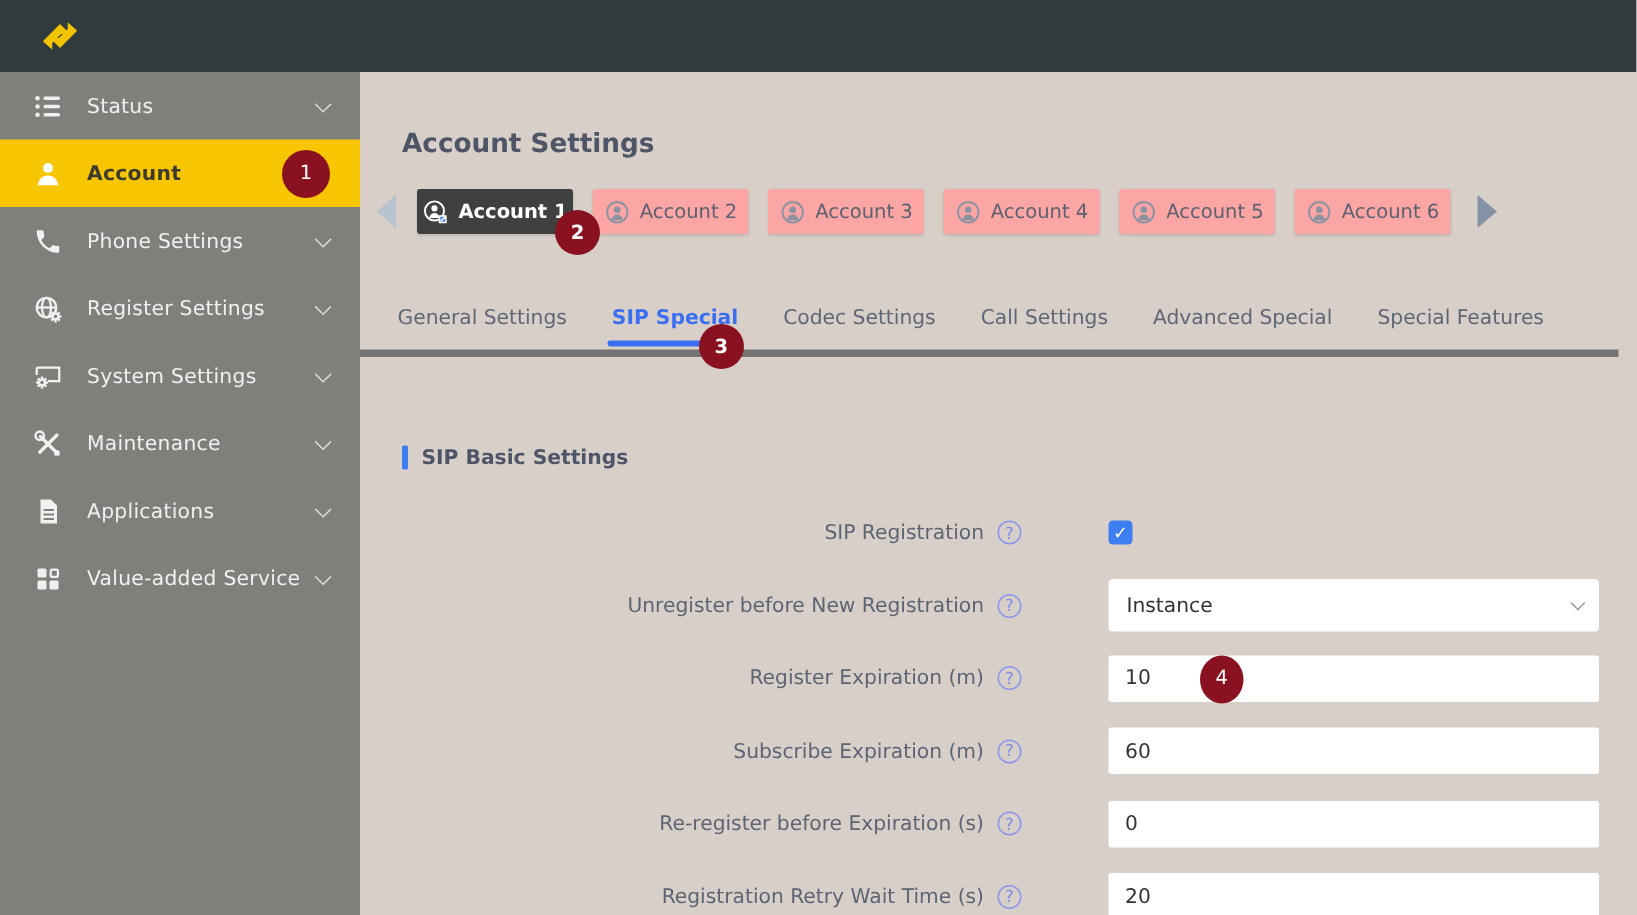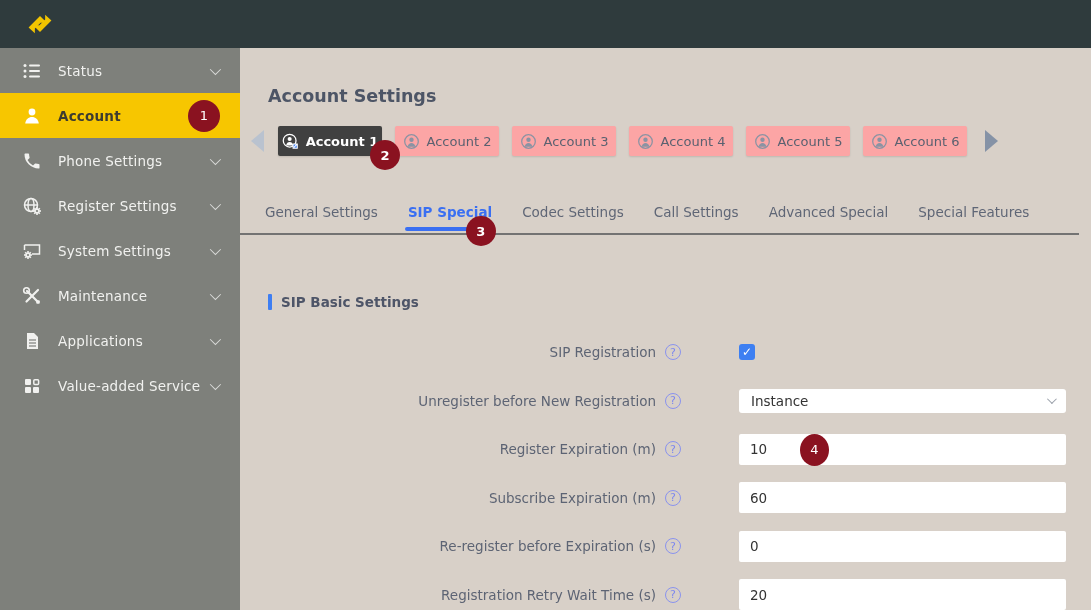--- a/index.html
+++ b/index.html
@@ -32,41 +32,41 @@
   .arrow { width:0; height:0; border-top:11px solid transparent; border-bottom:11px solid transparent; cursor:pointer; }
   .arrow-left  { border-right:13px solid #B9C2CF; margin-right:14px; }
   .arrow-right { border-left:13px solid #8592A6; margin-left:5px; }
   .acct-tab { position:relative; width:104px; height:30px; margin-right:13px; background:#fca5a5; border-radius:2px;
               box-shadow:0 1px 2px rgba(0,0,0,.12); display:flex; align-items:center; justify-content:center;
               gap:7px; font-size:13px; color:#5A6170; cursor:pointer; }
   .acct-tab.selected { background:#404040; color:#FFF; font-weight:bold; }
   .badge-2 { position:absolute; right:-18px; bottom:-14px; width:30px; height:30px; z-index:3; }
 
   
-  .subtabs-wrap { margin-top:48px; padding:0 0 13px 37px; border-bottom:2px solid #737373; display:flex; gap:30px; }
+  .subtabs-wrap { margin-top:48px; padding:0 0 13px 37px; border-bottom:5px solid #737373; display:flex; gap:30px; }
   .subtab { position:relative; font-size:13.5px; color:#5F6676; cursor:pointer; }
   .subtab.selected { color:#3A6FF2; font-weight:bold; }
   .subtab.selected .underline { position:absolute; left:-3px; bottom:-11px; width:70px; height:4px; border-radius:2px; background:#3A6FF2; }
   .badge-3 { position:absolute; left:58px; top:12px; width:30px; height:30px; z-index:3; }
 
   
   .section-head { margin:59px 0 0 40px; display:flex; align-items:center; }
   .section-bar { width:4px; height:16px; background:#3E7EF2; border-radius:1px; }
   .section-title { margin-left:9px; font-size:13.5px; font-weight:bold; color:#4E5568; }
 
   
   .form { margin-top:18px; }
   .frow { display:flex; align-items:center; height:48.5px; }
   .flabel { width:428px; text-align:right; font-size:13.5px; color:#5D6474; }
   .help { margin-left:9px; width:16px; height:16px; border:1.4px solid #8A93EE; border-radius:50%; color:#7D88EE;
           font-size:11px; display:flex; align-items:center; justify-content:center; cursor:pointer; flex:0 0 16px; }
   .ctrl { margin-left:58px; width:327px; position:relative; display:flex; align-items:center; }
   .checkbox { width:16px; height:16px; background:#3D7FF2; border-radius:3px; color:#FFF; font-size:12px;
               display:flex; align-items:center; justify-content:center; cursor:pointer; }
-  .selectbox { width:327px; height:24px; background:#FFF; border-radius:3px; display:flex; align-items:center;
+  .selectbox { width:327px; height:35px; background:#FFF; border-radius:3px; display:flex; align-items:center;
                padding:8px 12px; font-size:13.5px; color:#333; cursor:pointer; }
   .selectbox .caret { margin-left:auto; width:7px; height:7px; border:solid #9AA0AA; border-width:0 1.5px 1.5px 0; transform:rotate(45deg) translateY(-2px); }
   .tinput { width:327px; height:31px; background:#FFF; border:none; border-radius:2px; padding:0 11px;
             font-size:13.5px; color:#333; font-family:"DejaVu Sans","Liberation Sans",sans-serif; outline:none; }
   .badge-4 { position:absolute; left:61px; top:0; width:29px; height:32px; z-index:3; }
 </style>
 </head>
 <body>
 
 <div class="topbar">

